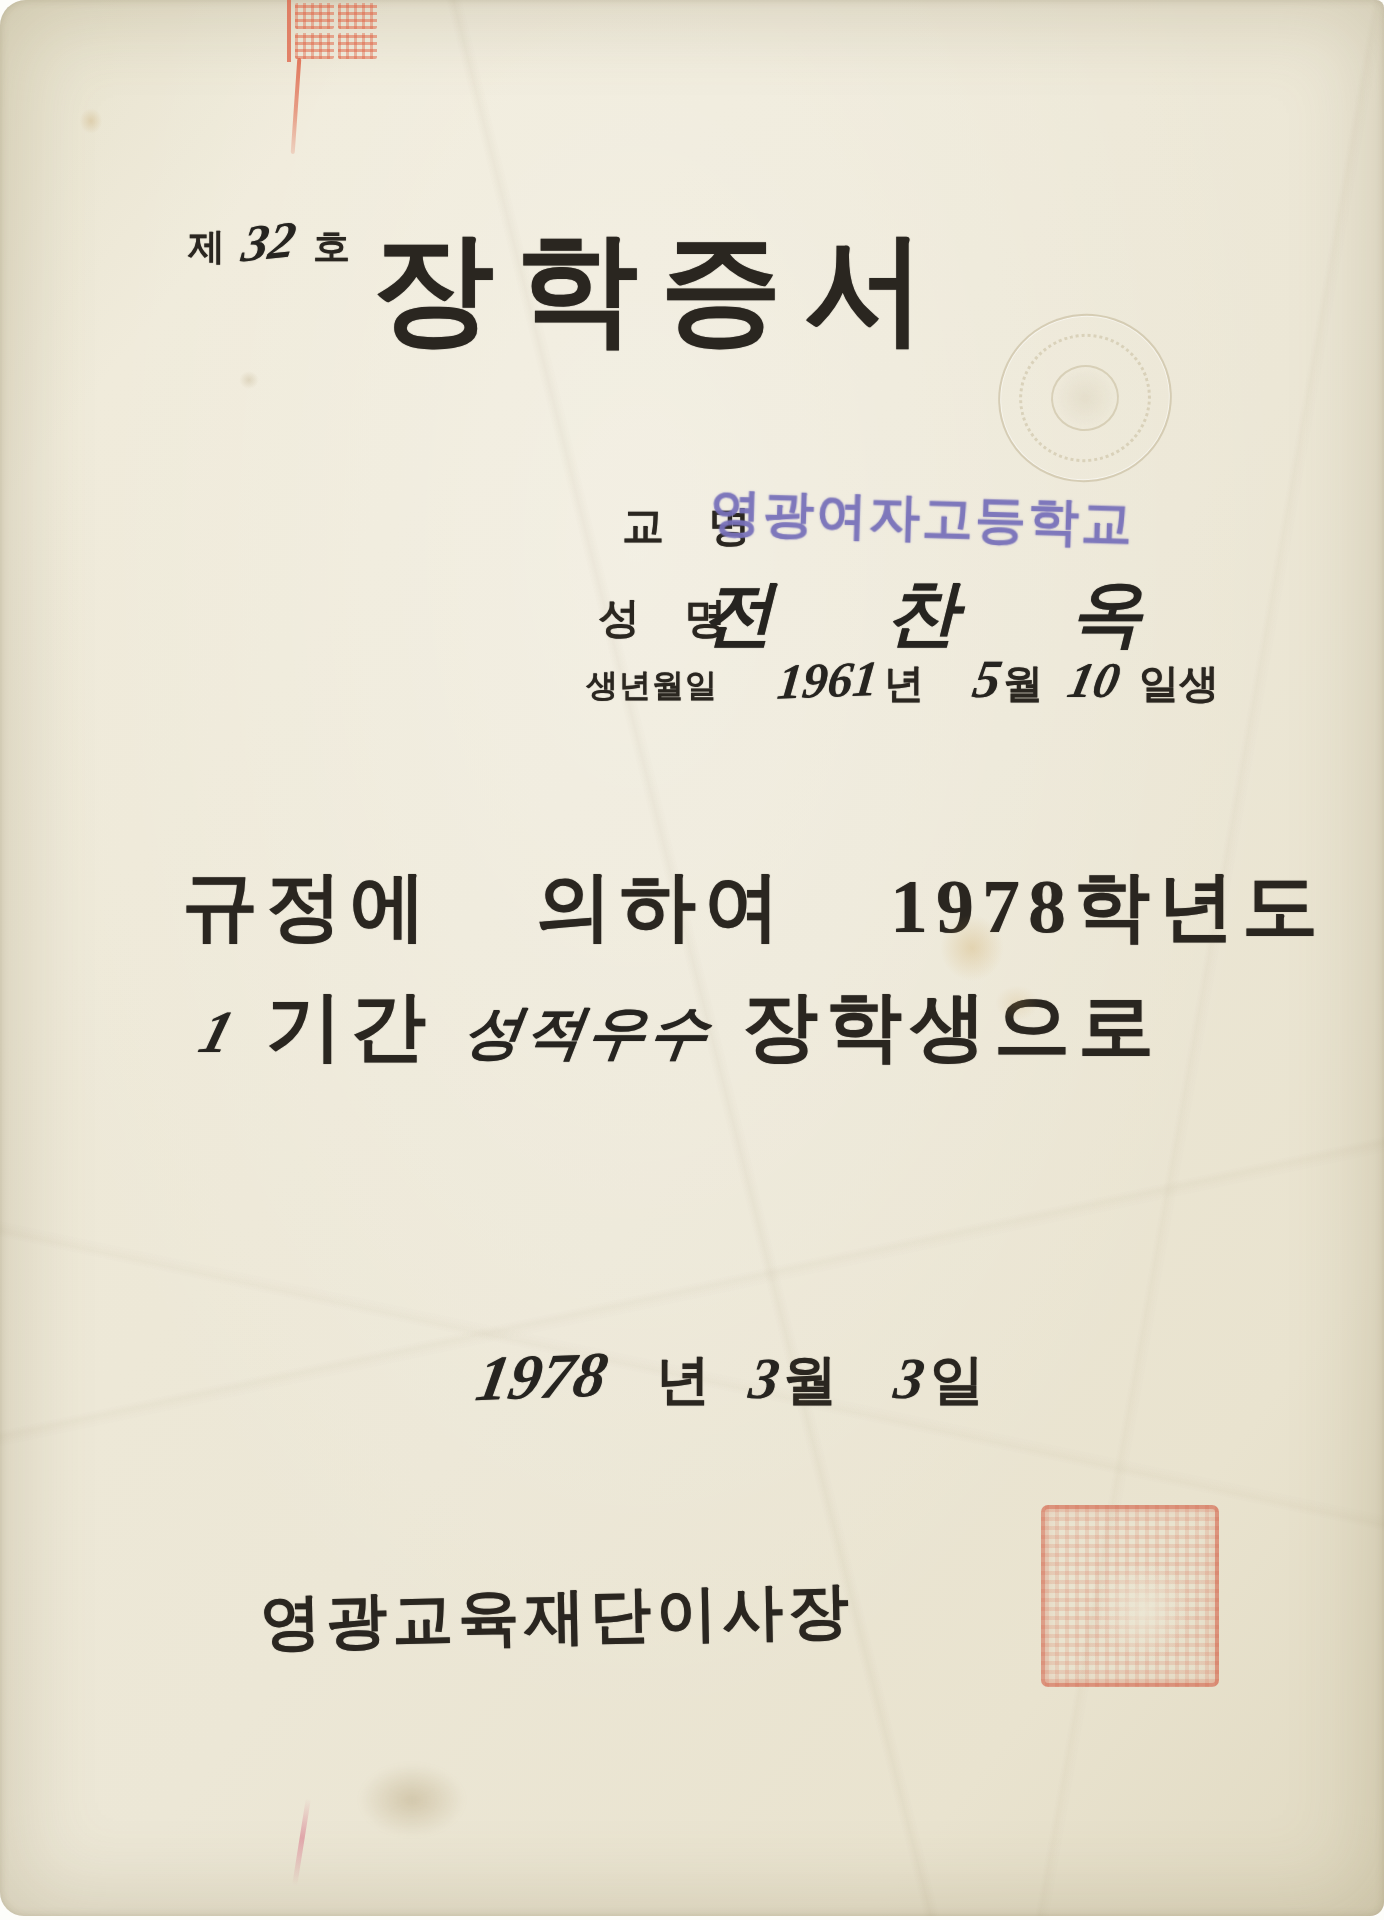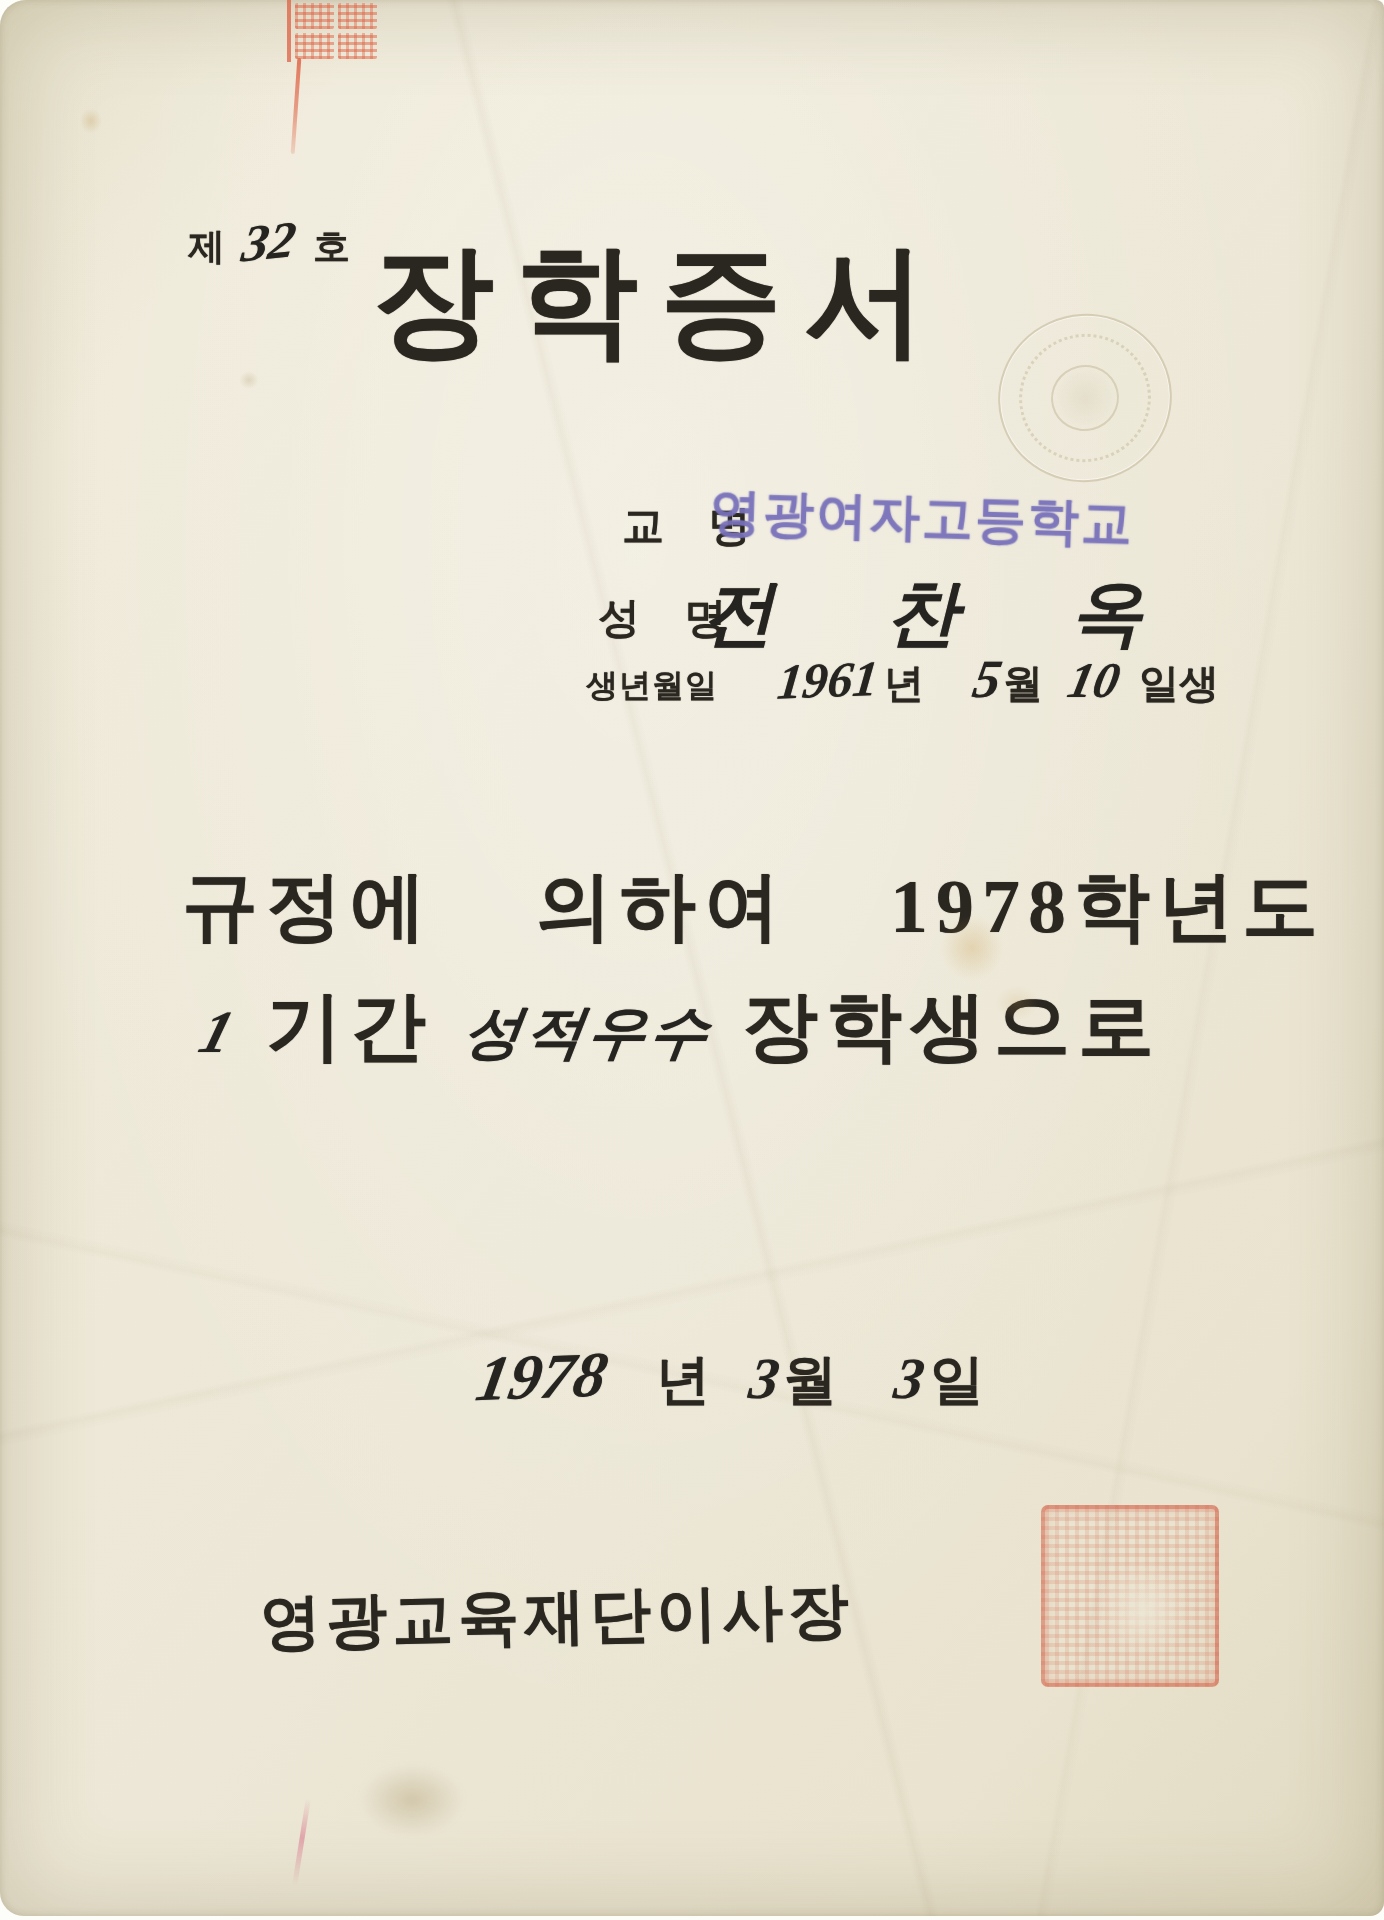--- a/index.html
+++ b/index.html
@@ -24,21 +24,21 @@
   .hand{color:#262420;font-weight:700;font-style:italic;display:inline-block;
         text-shadow:0 0 1px rgba(38,36,32,0.6);}
   .pre{white-space:pre;}
 
   
   .doc-number{left:188px;top:212px;display:flex;align-items:baseline;gap:18px;}
   .doc-number .prefix,.doc-number .suffix{font-size:37px;}
   .doc-number .num{font-size:52px;transform:skewX(-14deg) rotate(-6deg);}
 
   
-  .title{left:372px;top:240px;font-size:122px;letter-spacing:22px;font-weight:700;line-height:1;}
+  .title{left:372px;top:228px;font-size:122px;letter-spacing:22px;font-weight:700;line-height:1;}
 
   
   .lbl{font-size:42px;}
   .lbl2{word-spacing:34px;}
   .school-label{left:622px;top:498px;}
   .school-stamp{left:710px;top:484px;font-size:51px;letter-spacing:2px;font-weight:700;
         color:rgba(120,113,186,0.88);transform:rotate(1.6deg);filter:blur(0.4px);
         text-shadow:0 0 2px rgba(120,113,186,0.55);}
   .name-label{left:598px;top:590px;}
   .name-value{left:702px;top:566px;font-size:72px;letter-spacing:26px;word-spacing:42px;}

